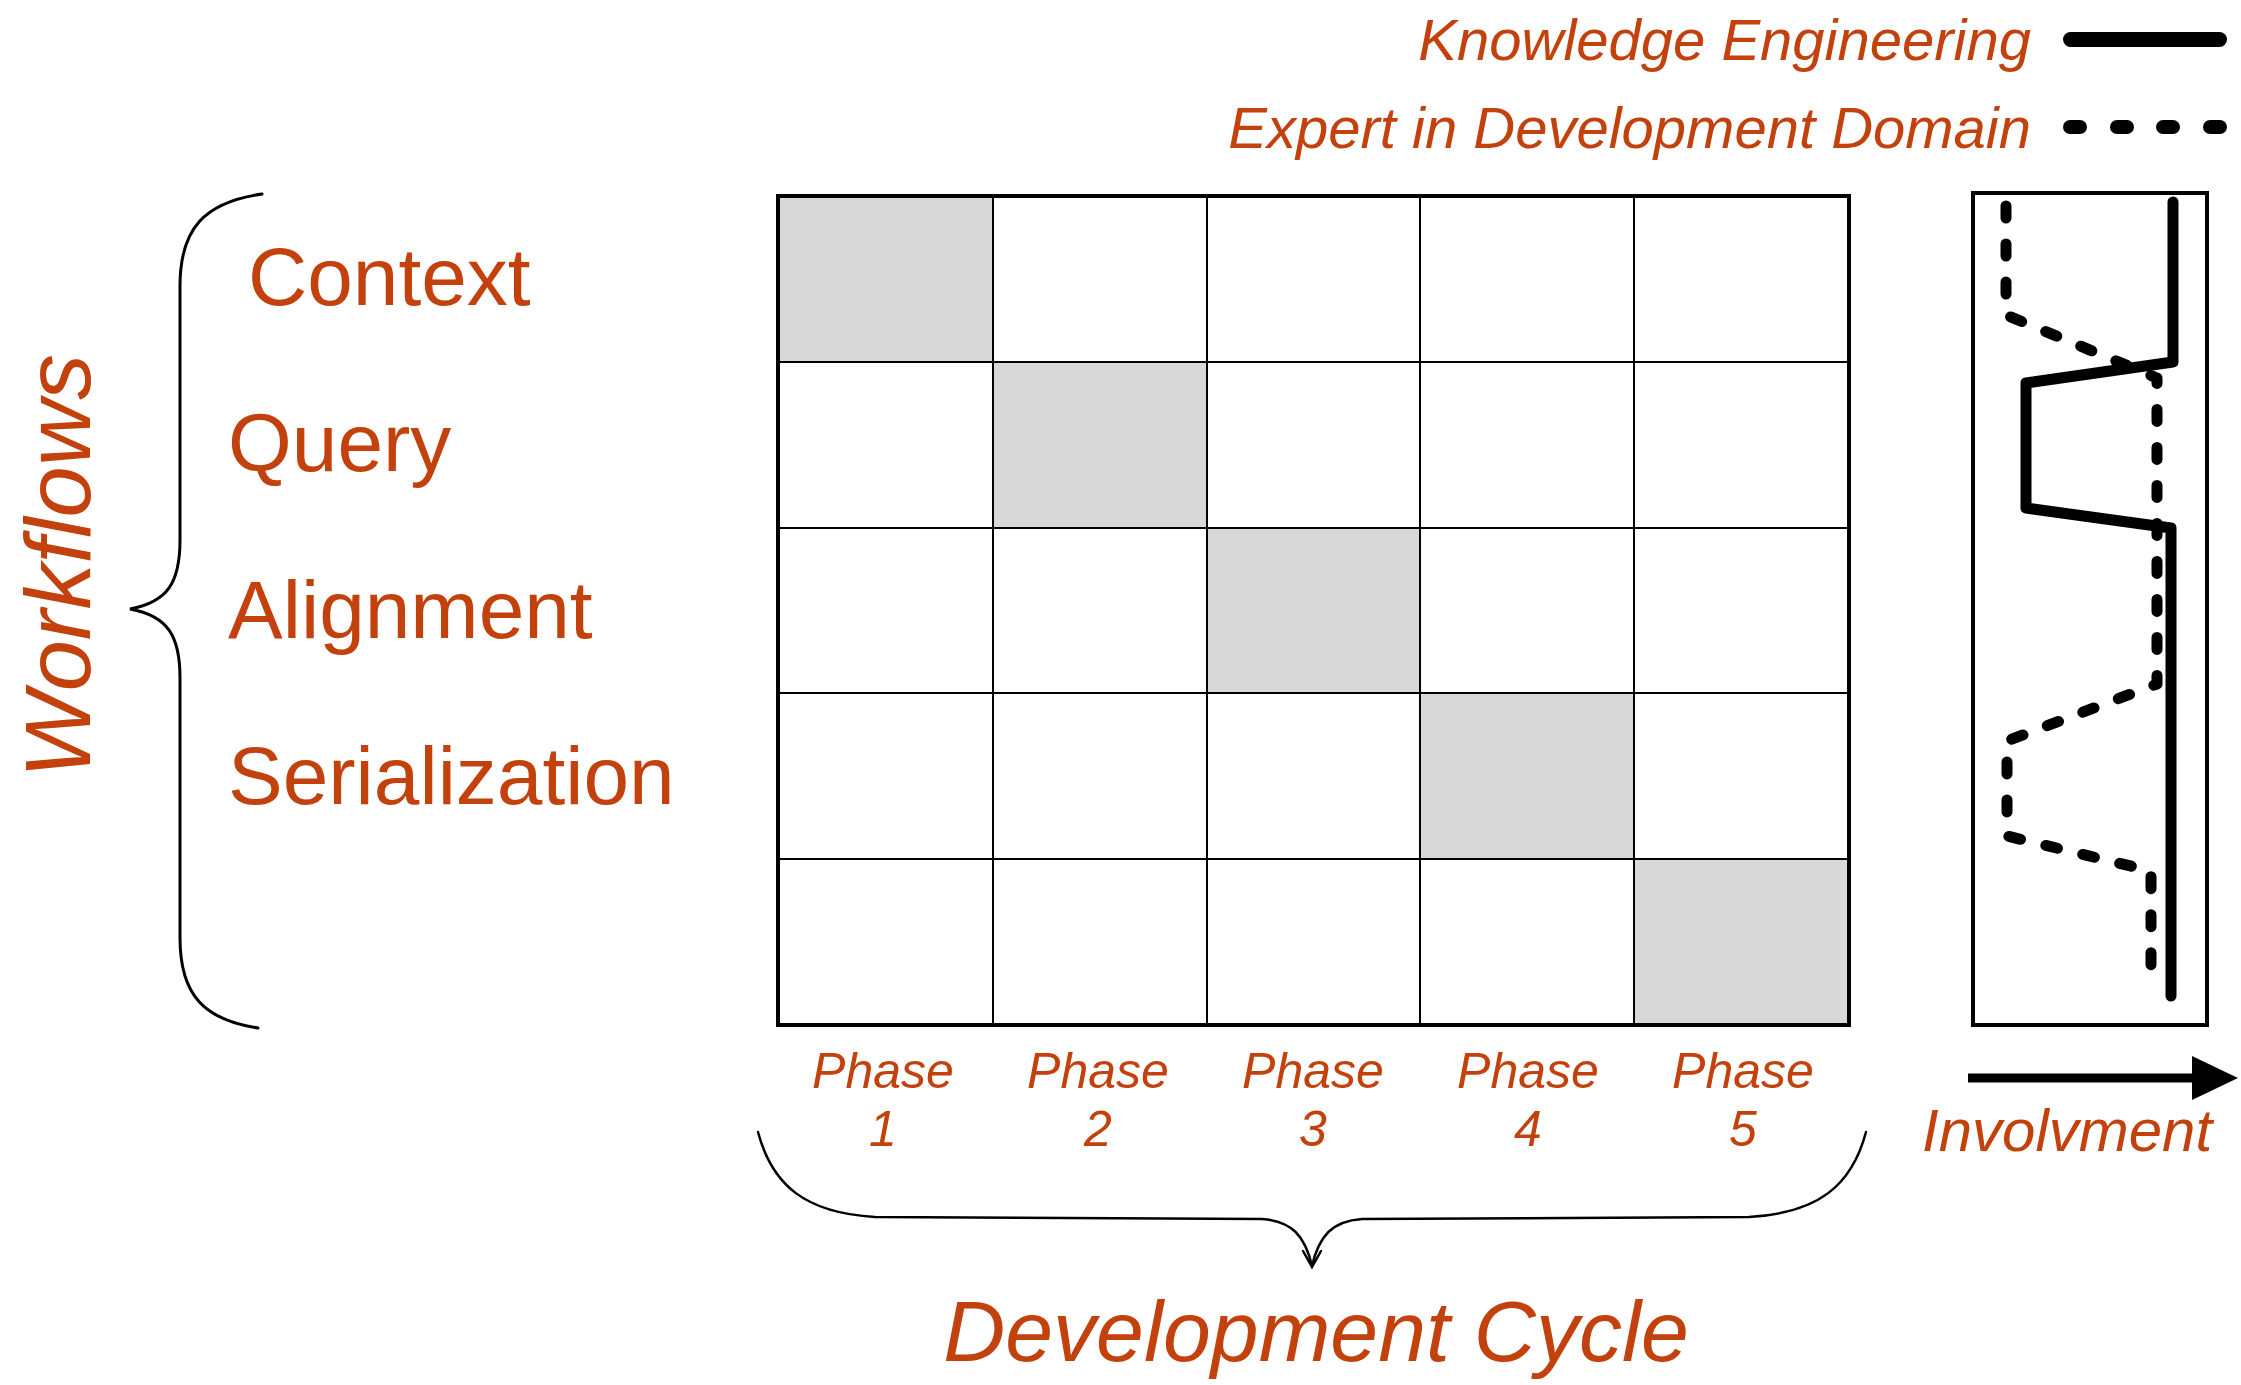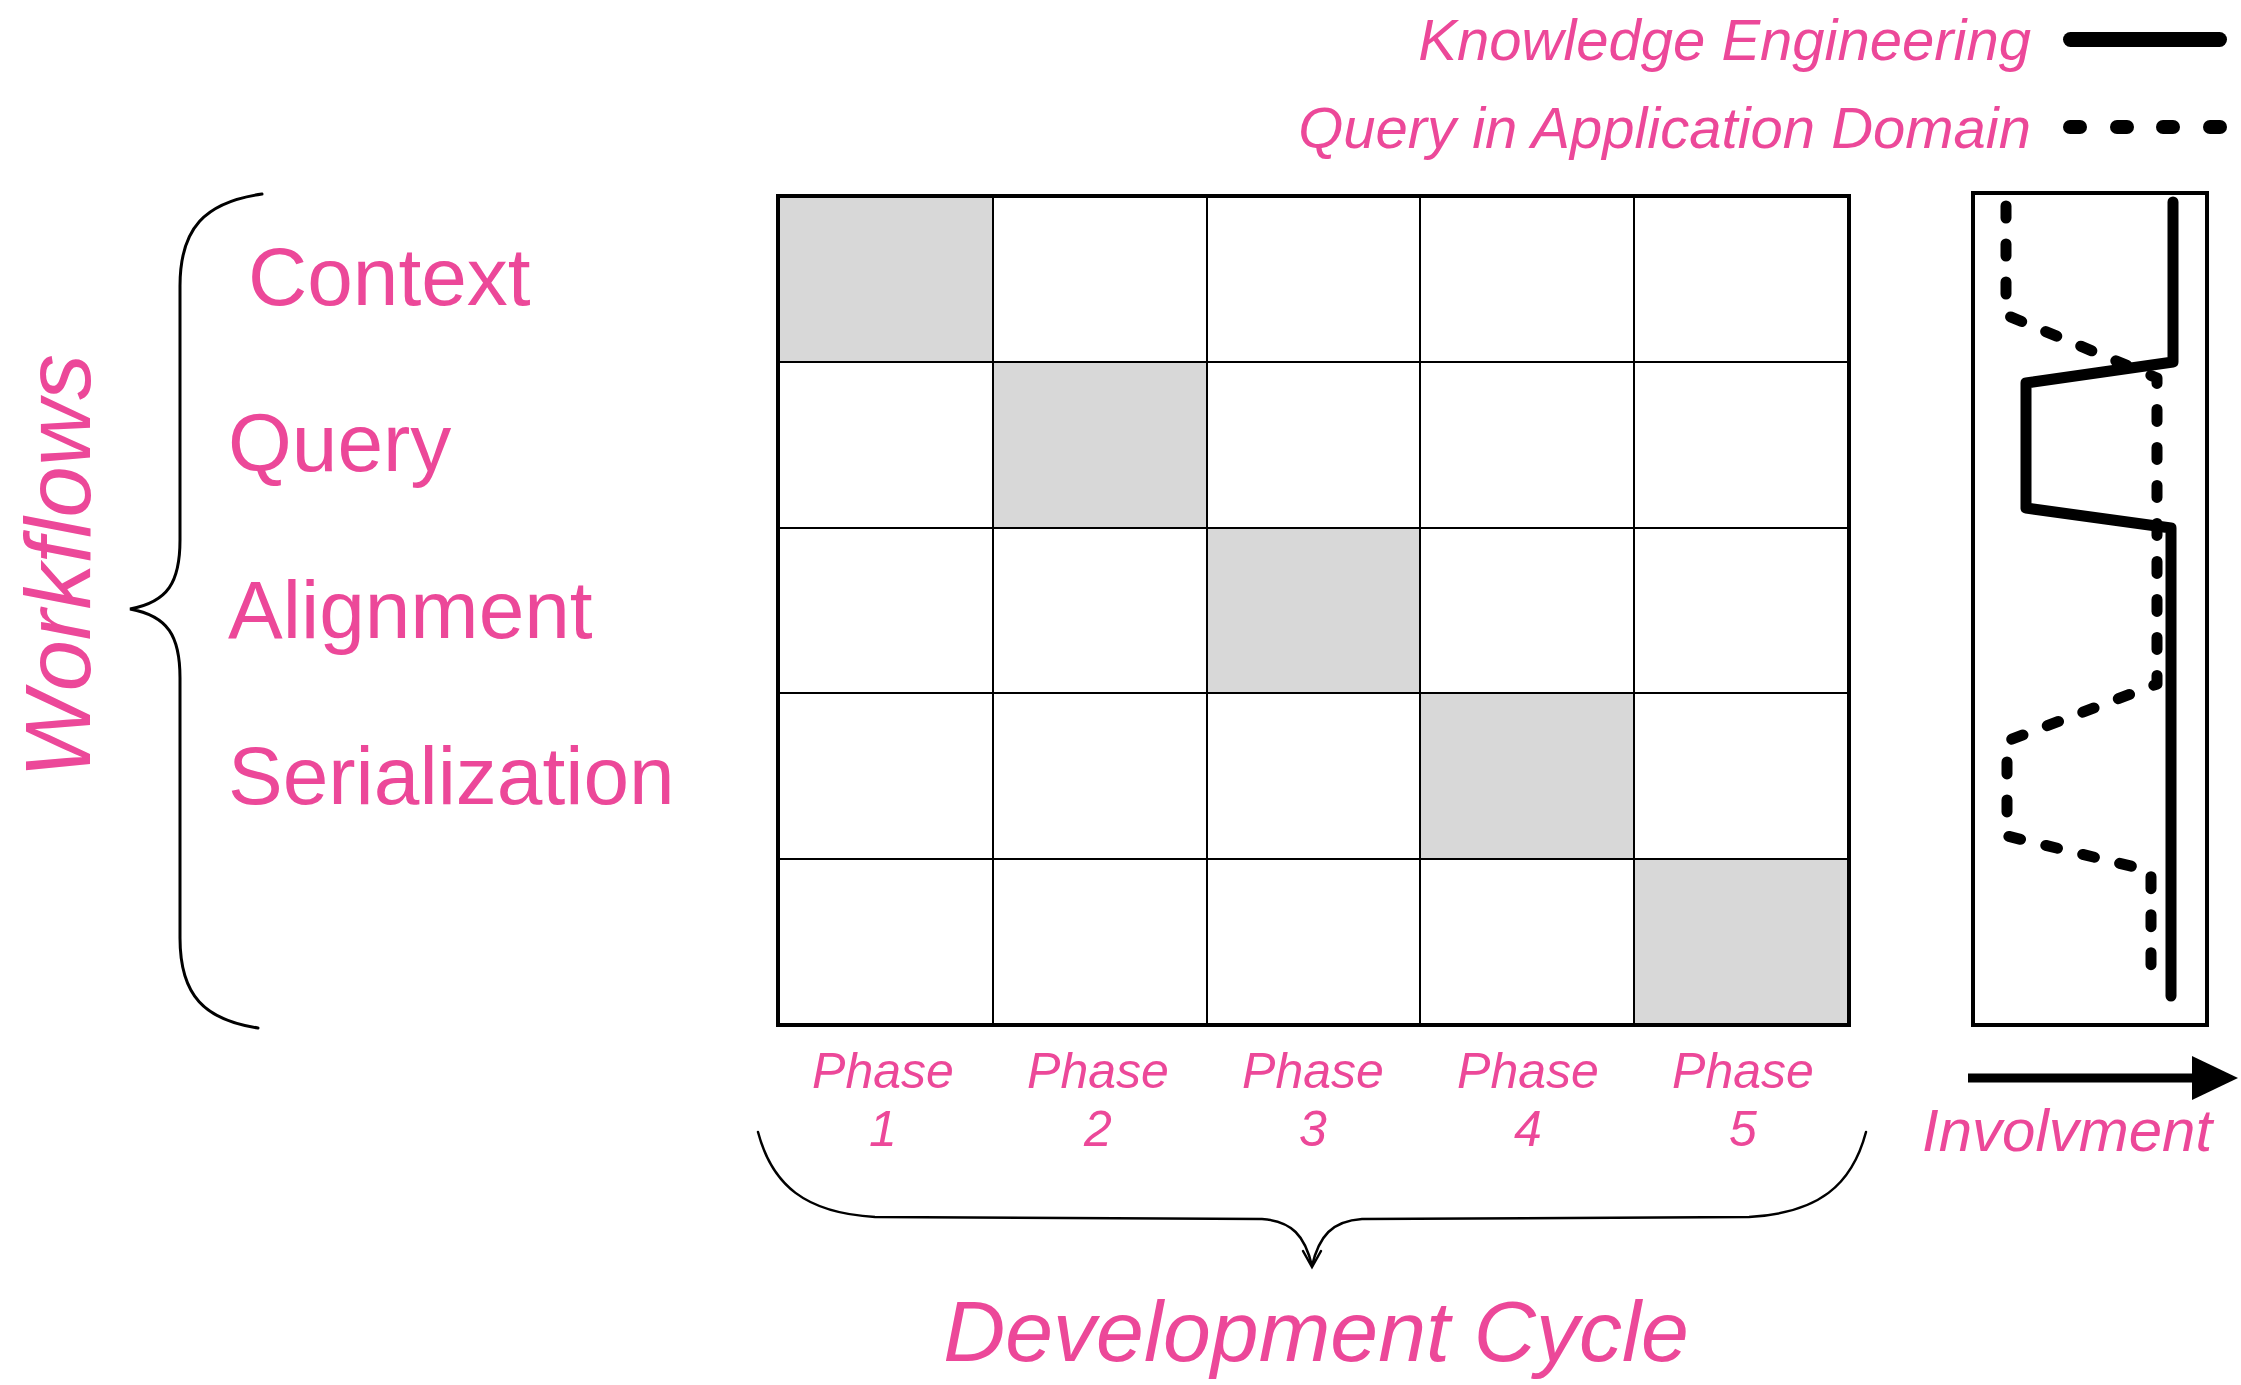--- a/index.html
+++ b/index.html
@@ -2,21 +2,21 @@
 <html><head>
 <meta charset="utf-8">
 <style>
   html,body{margin:0;padding:0;background:#fff;}
   .canvas{
     position:relative;
     width:2241px;
     height:1385px;
     background:#fff;
     font-family:"Liberation Sans", sans-serif;
-    color:#ec4899;
+    color:#c2410c;
     overflow:hidden;
   }
   
   .legend-row{
     position:absolute;
     right:14px;
     display:flex;
     align-items:center;
     gap:32px;
     height:74px;
@@ -116,21 +116,21 @@
 </head>
 <body>
 
 <div class="canvas">
 
   <div class="legend-row" style="top:2px;">
     <span class="legend-label">Knowledge Engineering</span>
     <span class="swatch-solid"></span>
   </div>
   <div class="legend-row" style="top:90px;">
-    <span class="legend-label">Query in Application Domain</span>
+    <span class="legend-label">Expert in Development Domain</span>
     <span class="swatch-dotted">
       <span class="dot"></span>
       <span class="dot"></span>
       <span class="dot"></span>
       <span class="dot"></span>
     </span>
   </div>
 
   <div class="workflows-label">Workflows</div>
 

